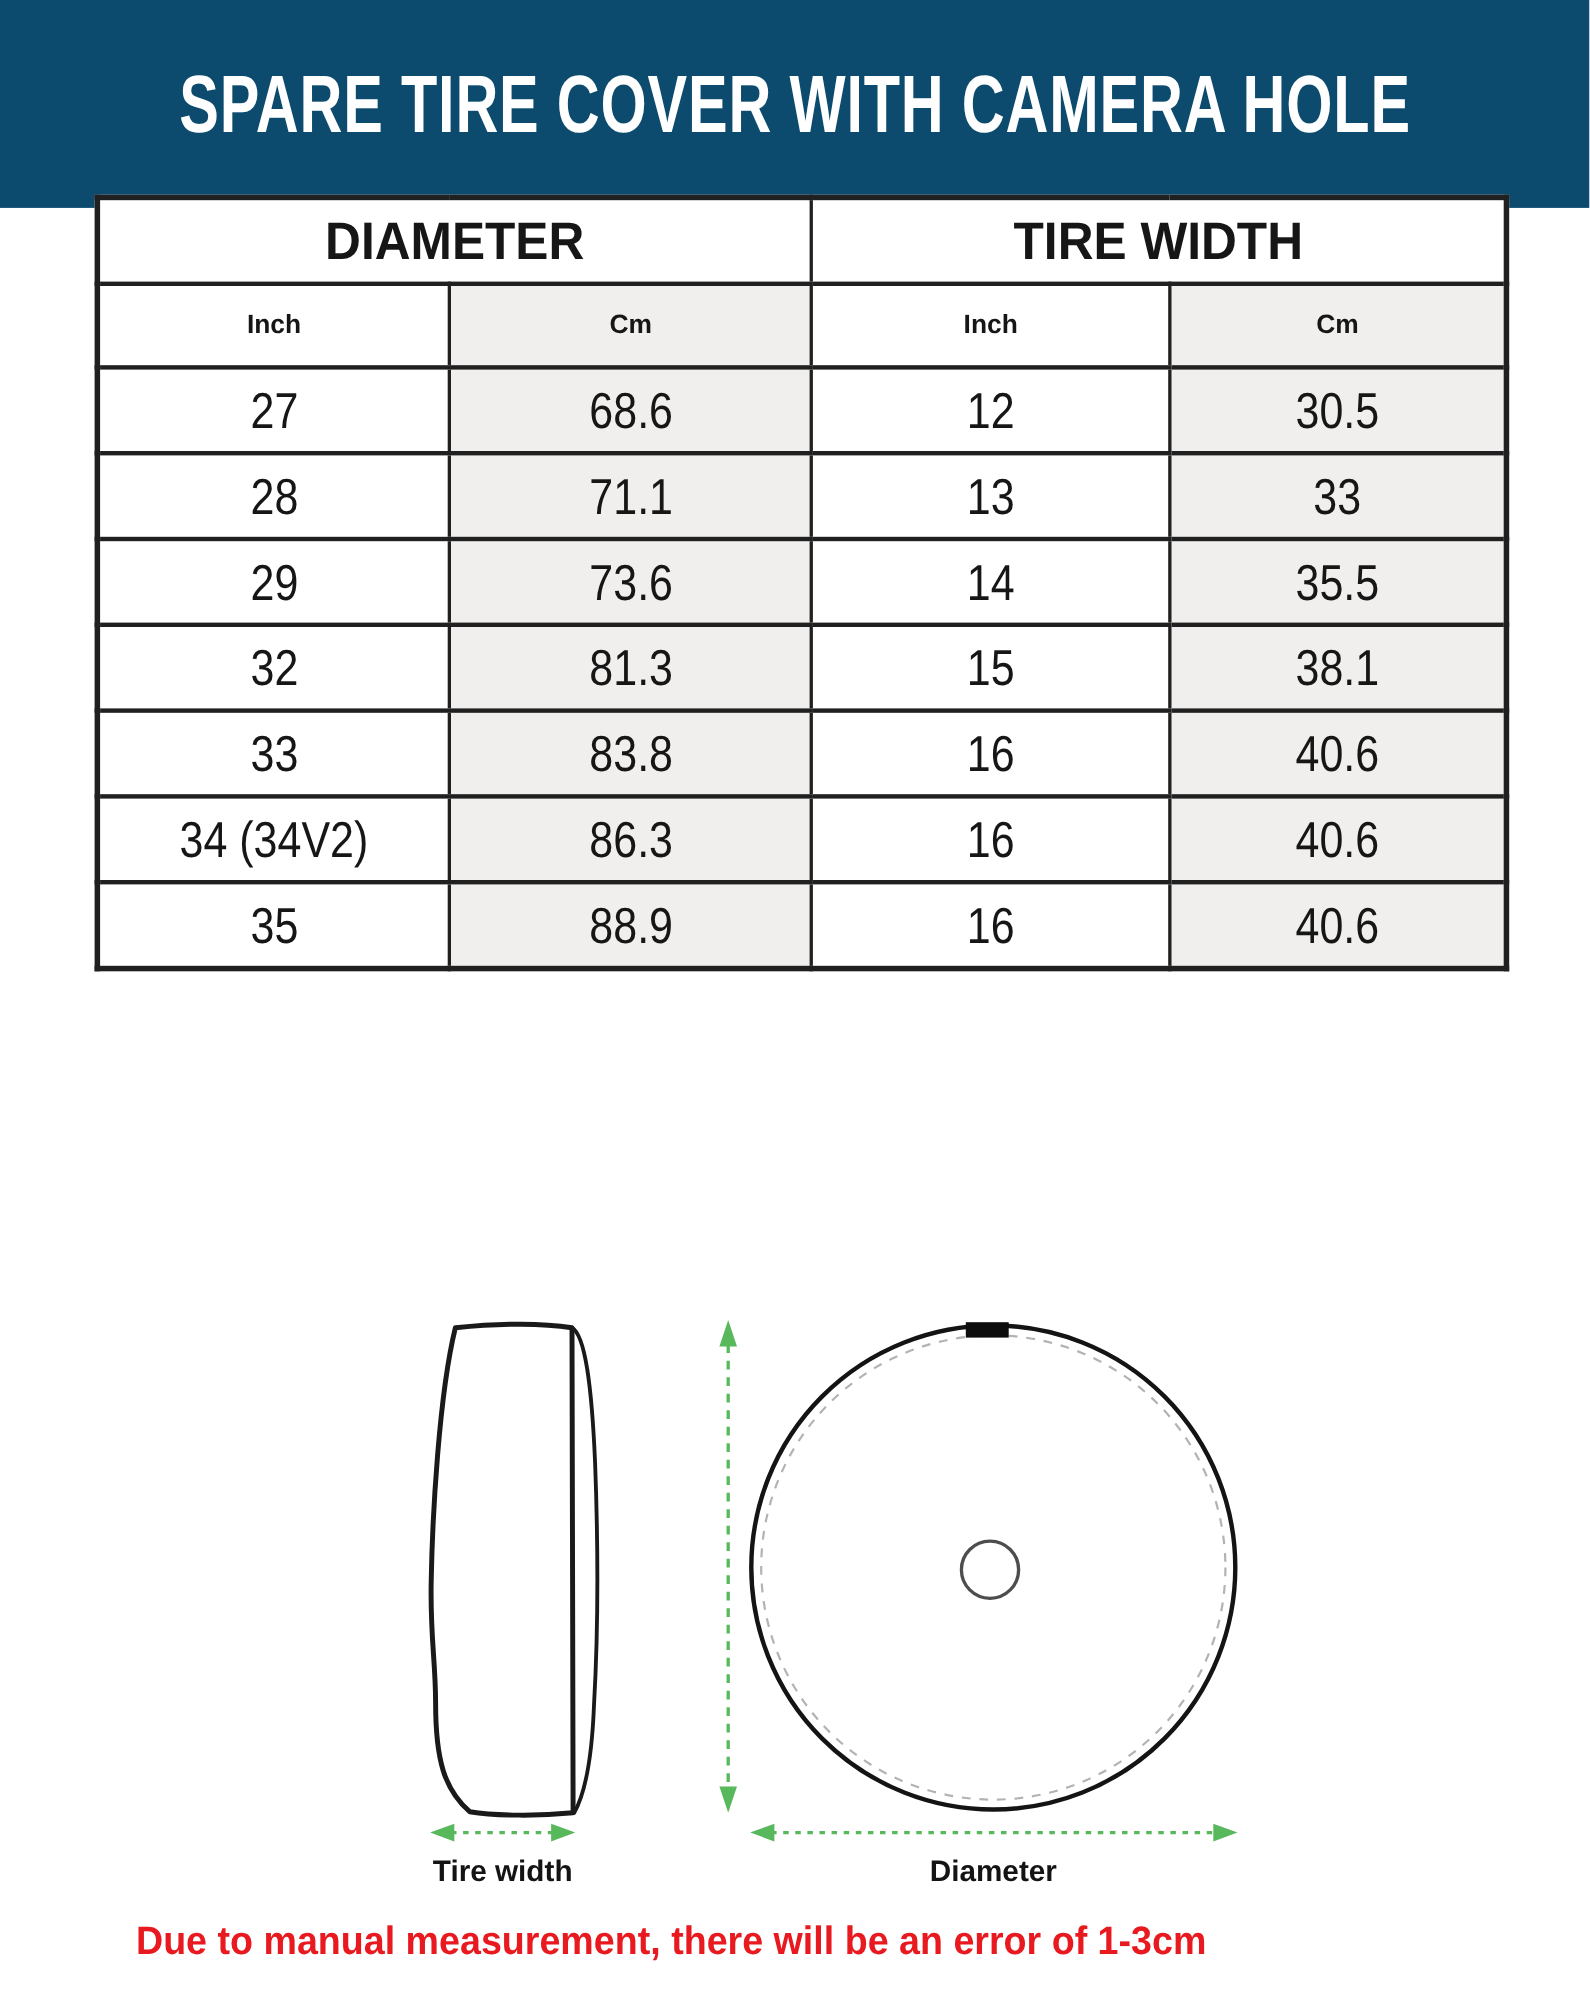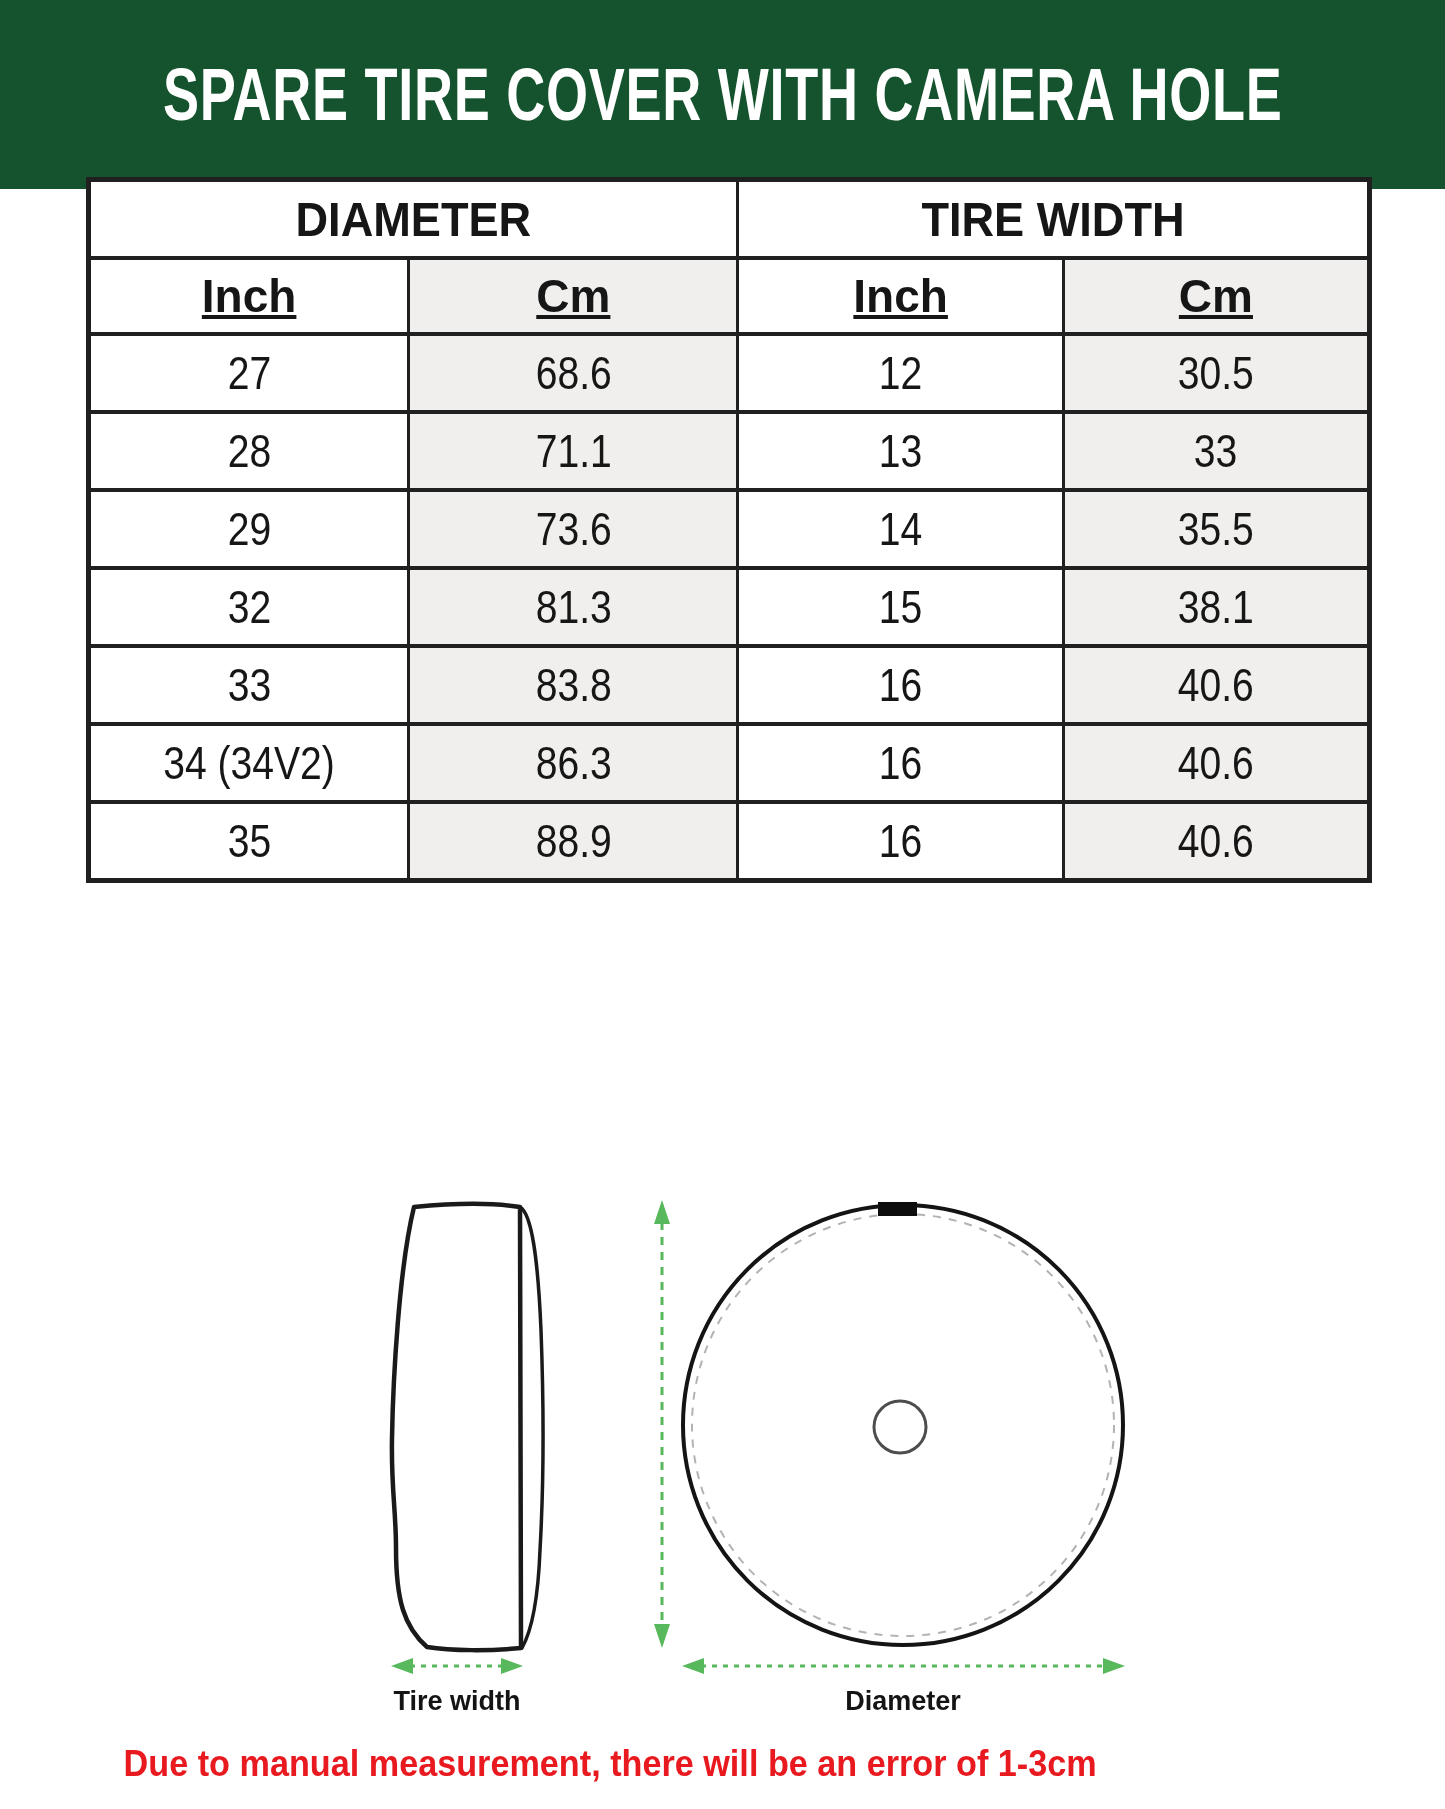--- a/index.html
+++ b/index.html
@@ -8,21 +8,21 @@
     background: #ffffff;
     font-family: "Liberation Sans", sans-serif;
     position: relative;
     overflow: hidden;
   }
   .page { position: absolute; inset: 0; }
 
   
   .banner {
     position: absolute; left: 0; top: 0; width: 1445px; height: 189px;
-    background: #14532d;
+    background: #0c4a6e;
     display: flex; align-items: center; justify-content: center;
   }
   .banner h1 {
     margin: 0;
     color: #ffffff;
     font-size: 74px;
     font-weight: bold;
     letter-spacing: 1px;
     white-space: nowrap;
     transform: scaleX(0.73);
@@ -49,24 +49,23 @@
   }
   th.group {
     height: 74px;
     font-size: 48px;
     font-weight: bold;
     background: #ffffff;
   }
   th.group .cond { display: inline-block; transform: scaleX(0.94); transform-origin: center; white-space: nowrap; }
   tr.units th {
     height: 72px;
-    font-size: 46px;
-    font-weight: bold;
-    background: #ffffff;
-    text-decoration: underline;
+    font-size: 24px;
+    font-weight: bold;
+    background: #ffffff;
   }
   tbody td {
     height: 74px;
     font-size: 46px;
     font-weight: normal;
     background: #ffffff;
   }
   tbody td .num { display: inline-block; transform: scaleX(0.85); transform-origin: center; white-space: nowrap; }
   .cm { background: #F0EFED !important; }
 

